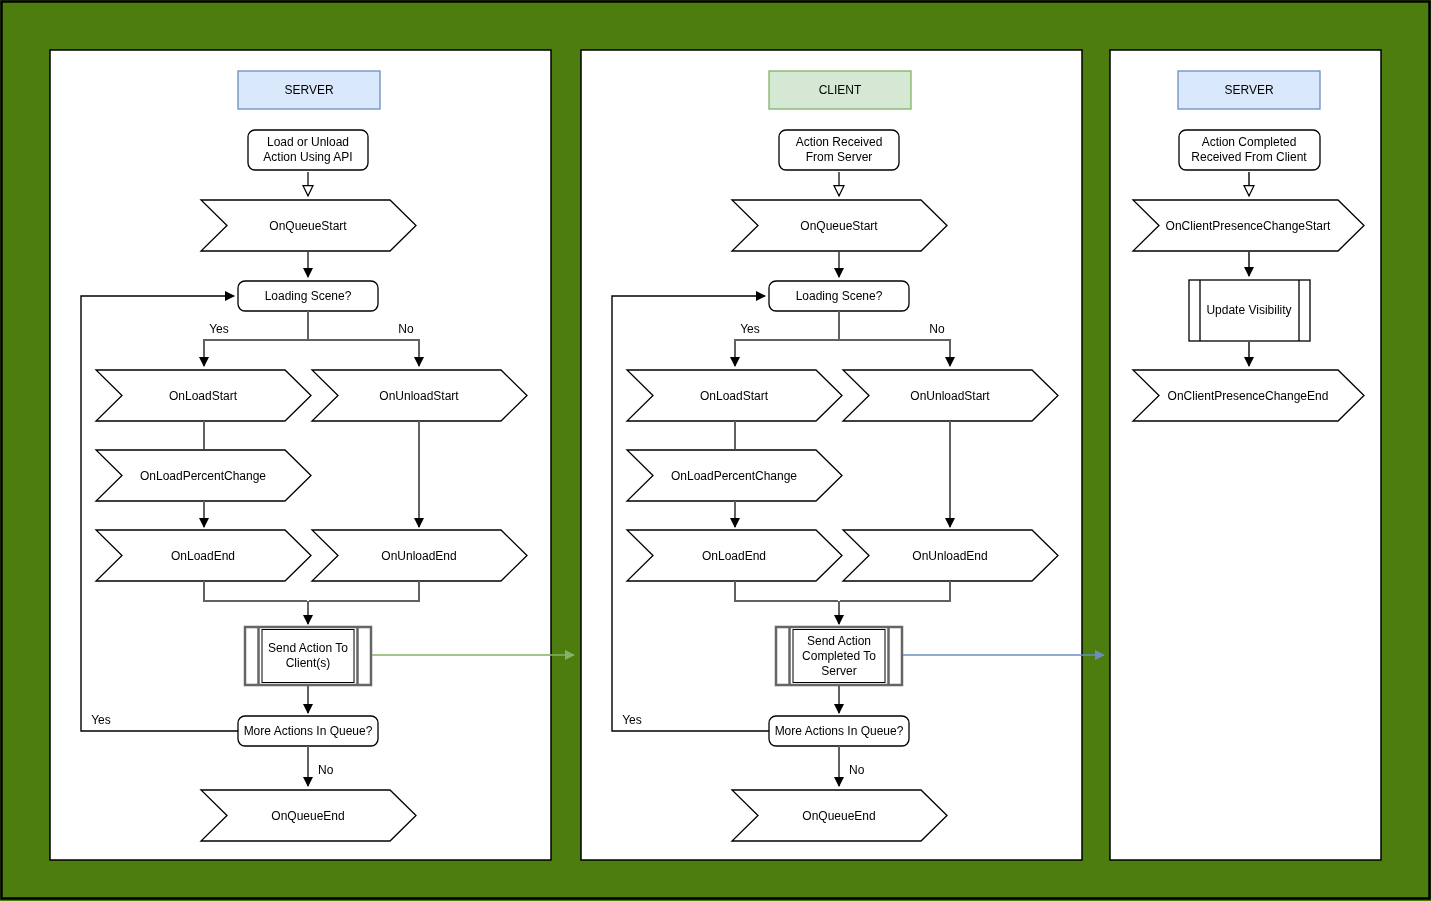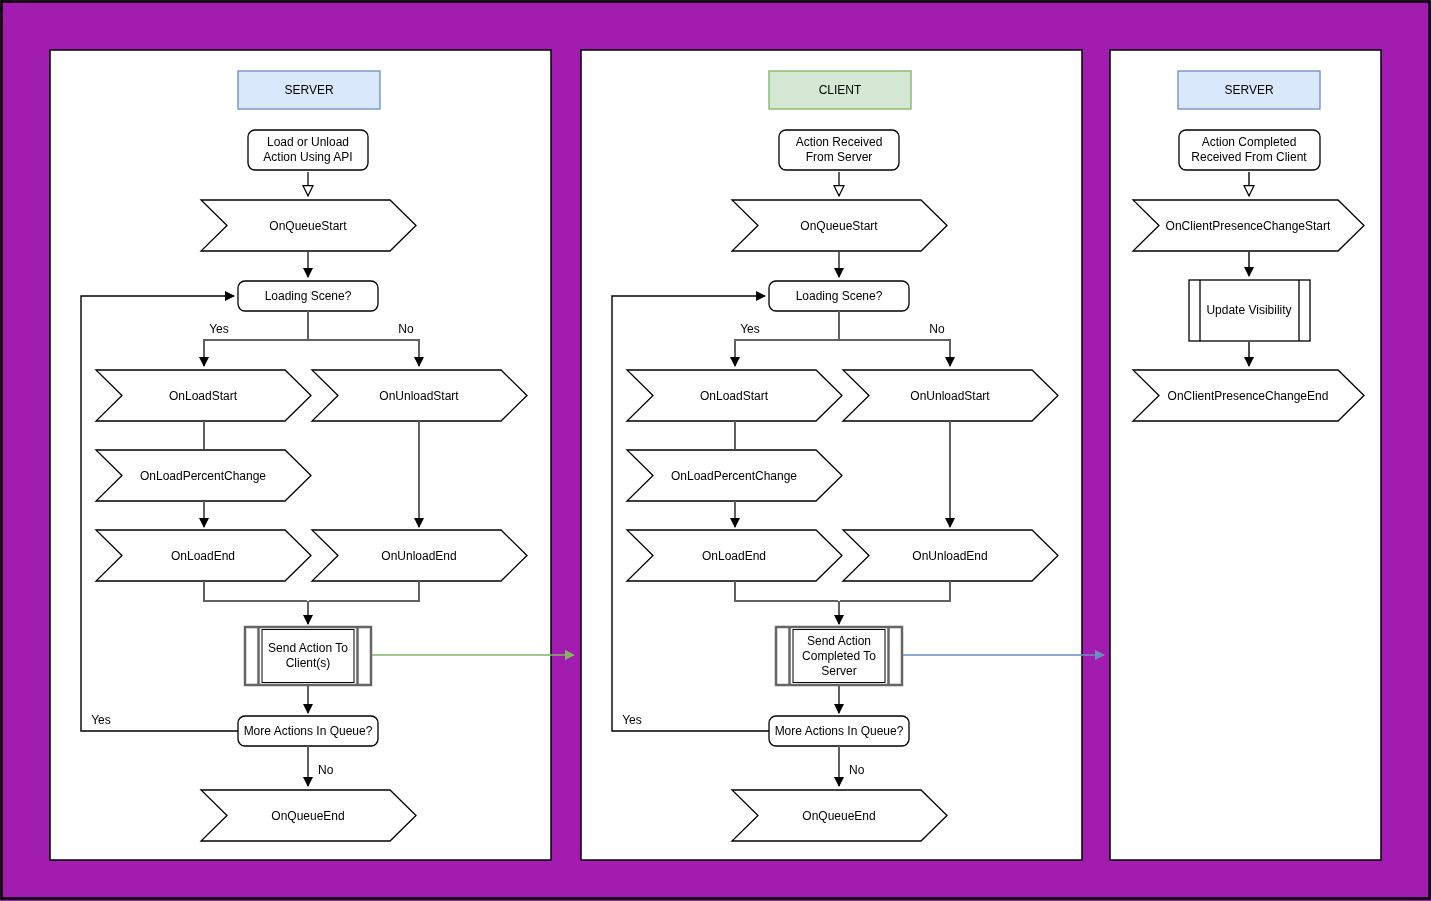--- a/index.html
+++ b/index.html
@@ -1,16 +1,16 @@
 <!DOCTYPE html>
 <html><head>
 <meta charset="utf-8">
 <style>
   html,body{margin:0;padding:0;background:#fff;}
-  .stage{position:relative;width:1431px;height:901px;background:#a21caf;overflow:hidden;}
+  .stage{position:relative;width:1431px;height:901px;background:#4d7c0f;overflow:hidden;}
   svg{display:block;}
   .lane{fill:#ffffff;stroke:#000000;stroke-width:1.5;}
   .outer{fill:none;stroke:#000000;stroke-width:2.5;}
   .shape{fill:#ffffff;stroke:#000000;stroke-width:1.3;}
   .spine{fill:none;stroke:#616161;stroke-width:2;}
   .thin{fill:none;stroke:#000000;stroke-width:1.4;}
   .xarrow{fill:none;stroke-width:1.5;}
   .proc-outer{fill:#ffffff;stroke:#666666;stroke-width:2.5;}
   .proc-bar{fill:none;stroke:#666666;stroke-width:2.5;}
   .proc-inner{fill:none;stroke:#000000;stroke-width:1;}

